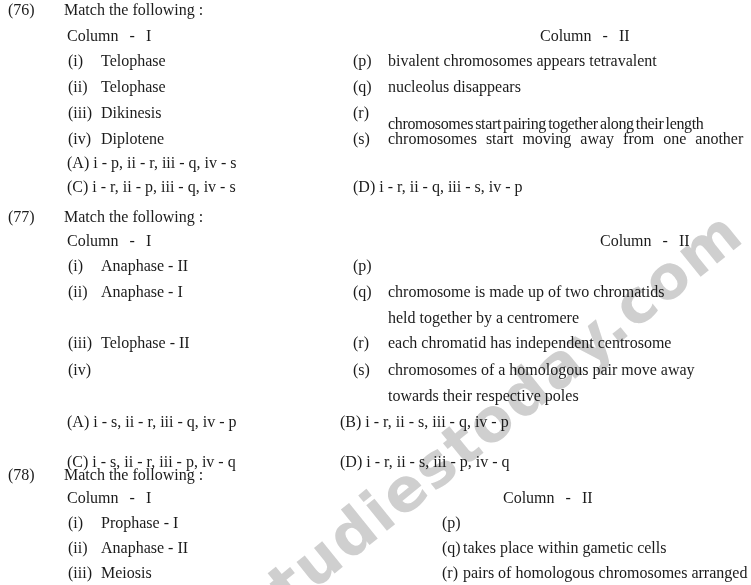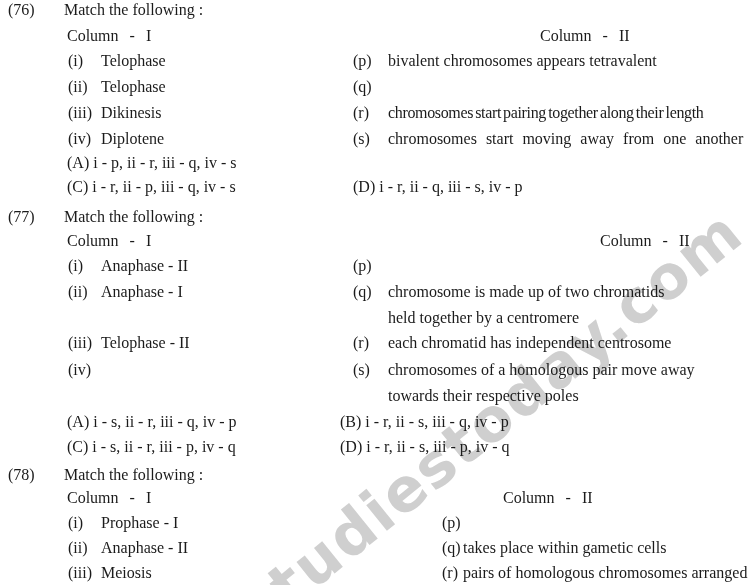--- a/index.html
+++ b/index.html
@@ -17,21 +17,21 @@
     position: absolute;
     left: 0;
     width: 751px;
     height: 26px;
     line-height: 26px;
     white-space: nowrap;
     z-index: 1;
   }
   .t { position: absolute; top: 0; }
   .hdr { font-weight: normal; word-spacing: 7px; }
-  .tight { letter-spacing: -0.35px; word-spacing: -1.5px; }
+  .tight { letter-spacing: -0.35px; word-spacing: -1.5px; margin-top: 11px; }
   .wide { word-spacing: 5px; }
   .watermark {
     position: absolute;
     left: 225px;
     top: 590px;
     transform: rotate(-39deg);
     transform-origin: 0 0;
     font-family: "DejaVu Sans", sans-serif;
     font-weight: bold;
     font-size: 60px;
@@ -61,20 +61,21 @@
     <div class="row" style="top:48px">
       <span class="t" style="left:68px">(i)</span>
       <span class="t" style="left:101px">Telophase</span>
       <span class="t" style="left:353px">(p)</span>
       <span class="t" style="left:388px">bivalent chromosomes appears tetravalent</span>
     </div>
     <div class="row" style="top:74px">
       <span class="t" style="left:68px">(ii)</span>
       <span class="t" style="left:101px">Telophase</span>
       <span class="t" style="left:353px">(q)</span>
+      <span class="t" style="left:388px">nucleolus disappears</span>
     </div>
     <div class="row" style="top:100px">
       <span class="t" style="left:68px">(iii)</span>
       <span class="t" style="left:101px">Dikinesis</span>
       <span class="t" style="left:353px">(r)</span>
       <span class="t tight" style="left:388px">chromosomes start pairing together along their length</span>
     </div>
     <div class="row" style="top:126px">
       <span class="t" style="left:68px">(iv)</span>
       <span class="t" style="left:101px">Diplotene</span>
@@ -124,21 +125,21 @@
       <span class="t" style="left:353px">(s)</span>
       <span class="t" style="left:388px">chromosomes of a homologous pair move away</span>
     </div>
     <div class="row" style="top:383px">
       <span class="t" style="left:388px">towards their respective poles</span>
     </div>
     <div class="row" style="top:409px">
       <span class="t" style="left:67px"><span>(A)</span> <span>i - s, ii - r, iii - q, iv - p</span></span>
       <span class="t" style="left:340px"><span>(B)</span> <span>i - r, ii - s, iii - q, iv - p</span></span>
     </div>
-    <div class="row" style="top:434px">
+    <div class="row" style="top:449px">
       <span class="t" style="left:67px"><span>(C)</span> <span>i - s, ii - r, iii - p, iv - q</span></span>
       <span class="t" style="left:340px"><span>(D)</span> <span>i - r, ii - s, iii - p, iv - q</span></span>
     </div>
   </div>
 
   <div>
     <div class="row" style="top:462px">
       <span class="t" style="left:8px">(78)</span>
       <span class="t" style="left:64px">Match the following :</span>
     </div>

